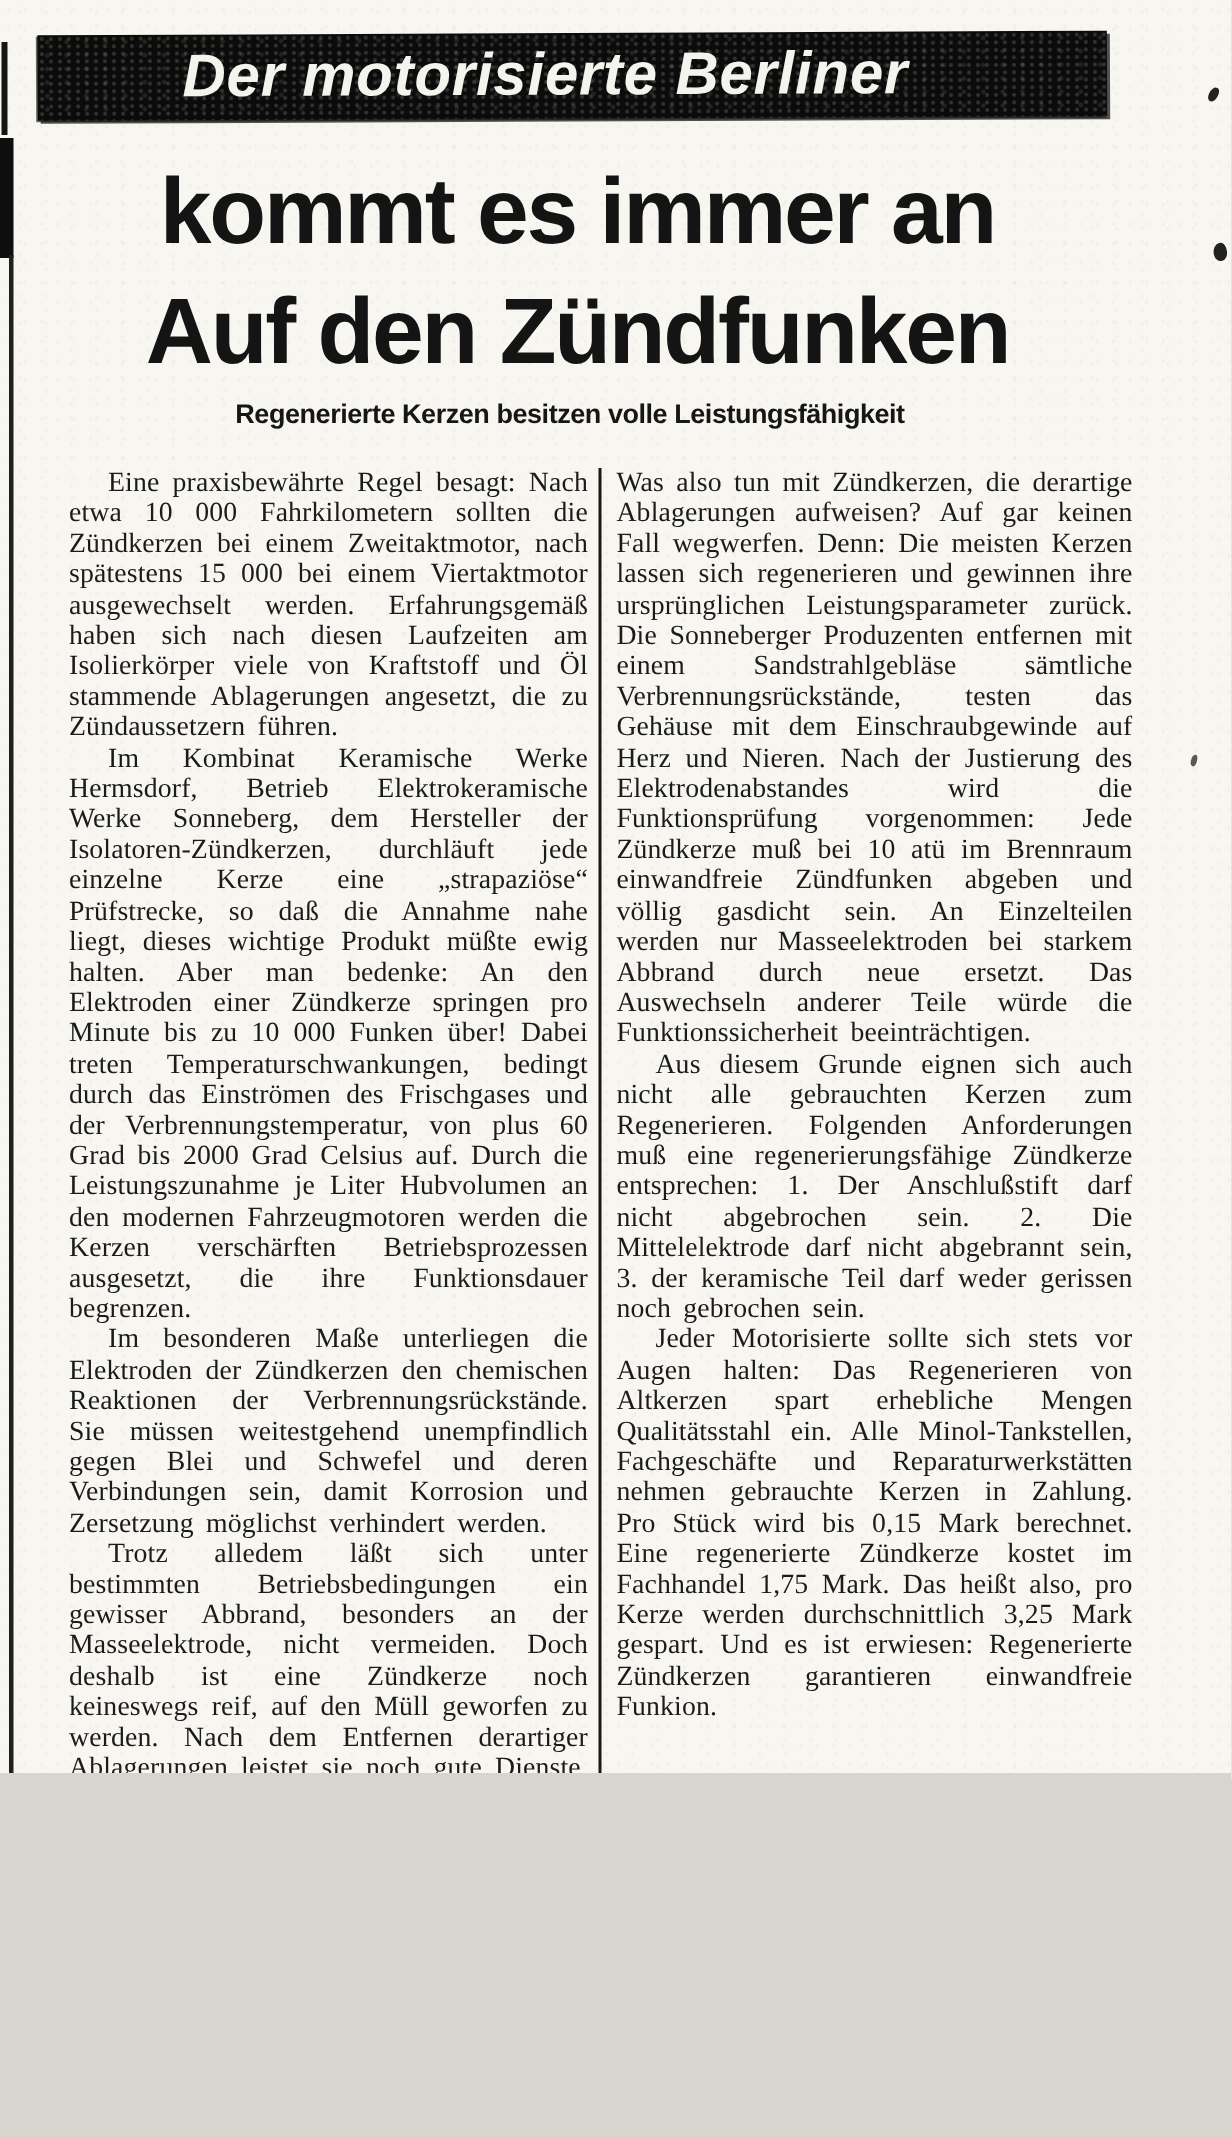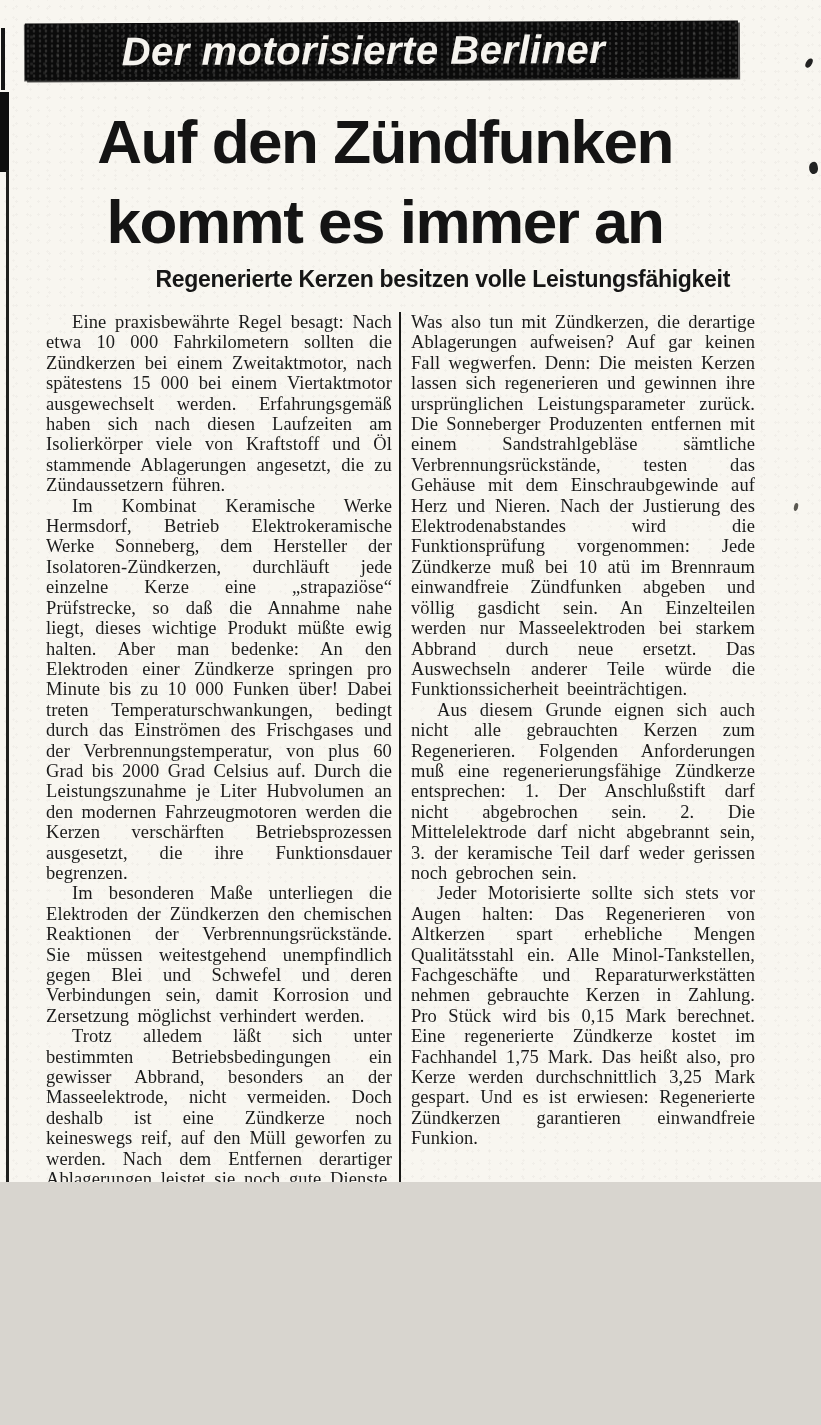--- a/index.html
+++ b/index.html
@@ -55,24 +55,24 @@
     position:absolute;left:40px;top:102px;width:690px;
     text-align:center;
     font-family:"Liberation Sans", sans-serif;
     font-weight:700;
     font-size:62px;line-height:80px;
     letter-spacing:-1.5px;
     color:#141414;
   }
   .subtitle{
     position:absolute;left:30px;top:266px;width:700px;
-    text-align:right;
+    text-align:center;
     font-family:"Liberation Sans", sans-serif;
     font-weight:700;
-    font-size:23px;letter-spacing:-0.3px;
+    font-size:18px;letter-spacing:-0.3px;
     color:#161616;
     white-space:nowrap;
   }
 
   
   .columns{
     position:absolute;left:10px;top:312px;width:745px;height:1088px;
     display:flex;
     overflow:hidden;
   }
@@ -124,22 +124,22 @@
 
   <div class="edge-dash"></div>
   <div class="edge-bar"></div>
   <div class="edge-line"></div>
 
   <div class="banner">
     <span class="banner-label">Der motorisierte Berliner</span>
   </div>
 
   <div class="headline">
+    <div>kommt es immer an</div>
     <div>Auf den Zündfunken</div>
-    <div>kommt es immer an</div>
   </div>
 
   <div class="subtitle">Regenerierte Kerzen besitzen volle Leistungsfähigkeit</div>
 
   <div class="columns">
     <div class="col col-left">
         <p>Eine praxisbewährte Regel besagt: Nach etwa 10 000 Fahrkilometern sollten die Zündkerzen bei einem Zweitaktmotor, nach spätestens 15 000 bei einem Viertaktmotor ausgewechselt werden. Erfahrungsgemäß haben sich nach diesen Laufzeiten am Isolierkörper viele von Kraftstoff und Öl stammende Ablagerungen angesetzt, die zu Zündaussetzern führen.</p>
         <p>Im Kombinat Keramische Werke Hermsdorf, Betrieb Elektrokeramische Werke Sonneberg, dem Hersteller der Isolatoren-Zündkerzen, durchläuft jede einzelne Kerze eine „strapaziöse“ Prüfstrecke, so daß die Annahme nahe liegt, dieses wichtige Produkt müßte ewig halten. Aber man bedenke: An den Elektroden einer Zündkerze springen pro Minute bis zu 10 000 Funken über! Dabei treten Temperaturschwankungen, bedingt durch das Einströmen des Frischgases und der Verbrennungstemperatur, von plus 60 Grad bis 2000 Grad Celsius auf. Durch die Leistungszunahme je Liter Hubvolumen an den modernen Fahrzeugmotoren werden die Kerzen verschärften Betriebsprozessen ausgesetzt, die ihre Funktionsdauer begrenzen.</p>
         <p>Im besonderen Maße unterliegen die Elektroden der Zündkerzen den chemischen Reaktionen der Verbrennungsrückstände. Sie müssen weitestgehend unempfindlich gegen Blei und Schwefel und deren Verbindungen sein, damit Korrosion und Zersetzung möglichst verhindert werden.</p>
         <p>Trotz alledem läßt sich unter bestimmten Betriebsbedingungen ein gewisser Abbrand, besonders an der Masseelektrode, nicht vermeiden. Doch deshalb ist eine Zündkerze noch keineswegs reif, auf den Müll geworfen zu werden. Nach dem Entfernen derartiger Ablagerungen leistet sie noch gute Dienste. Übrigens können solche Zündstörungen auch schon vor der eigentlichen „Verschleißnorm“ auftreten. Zum</p>

